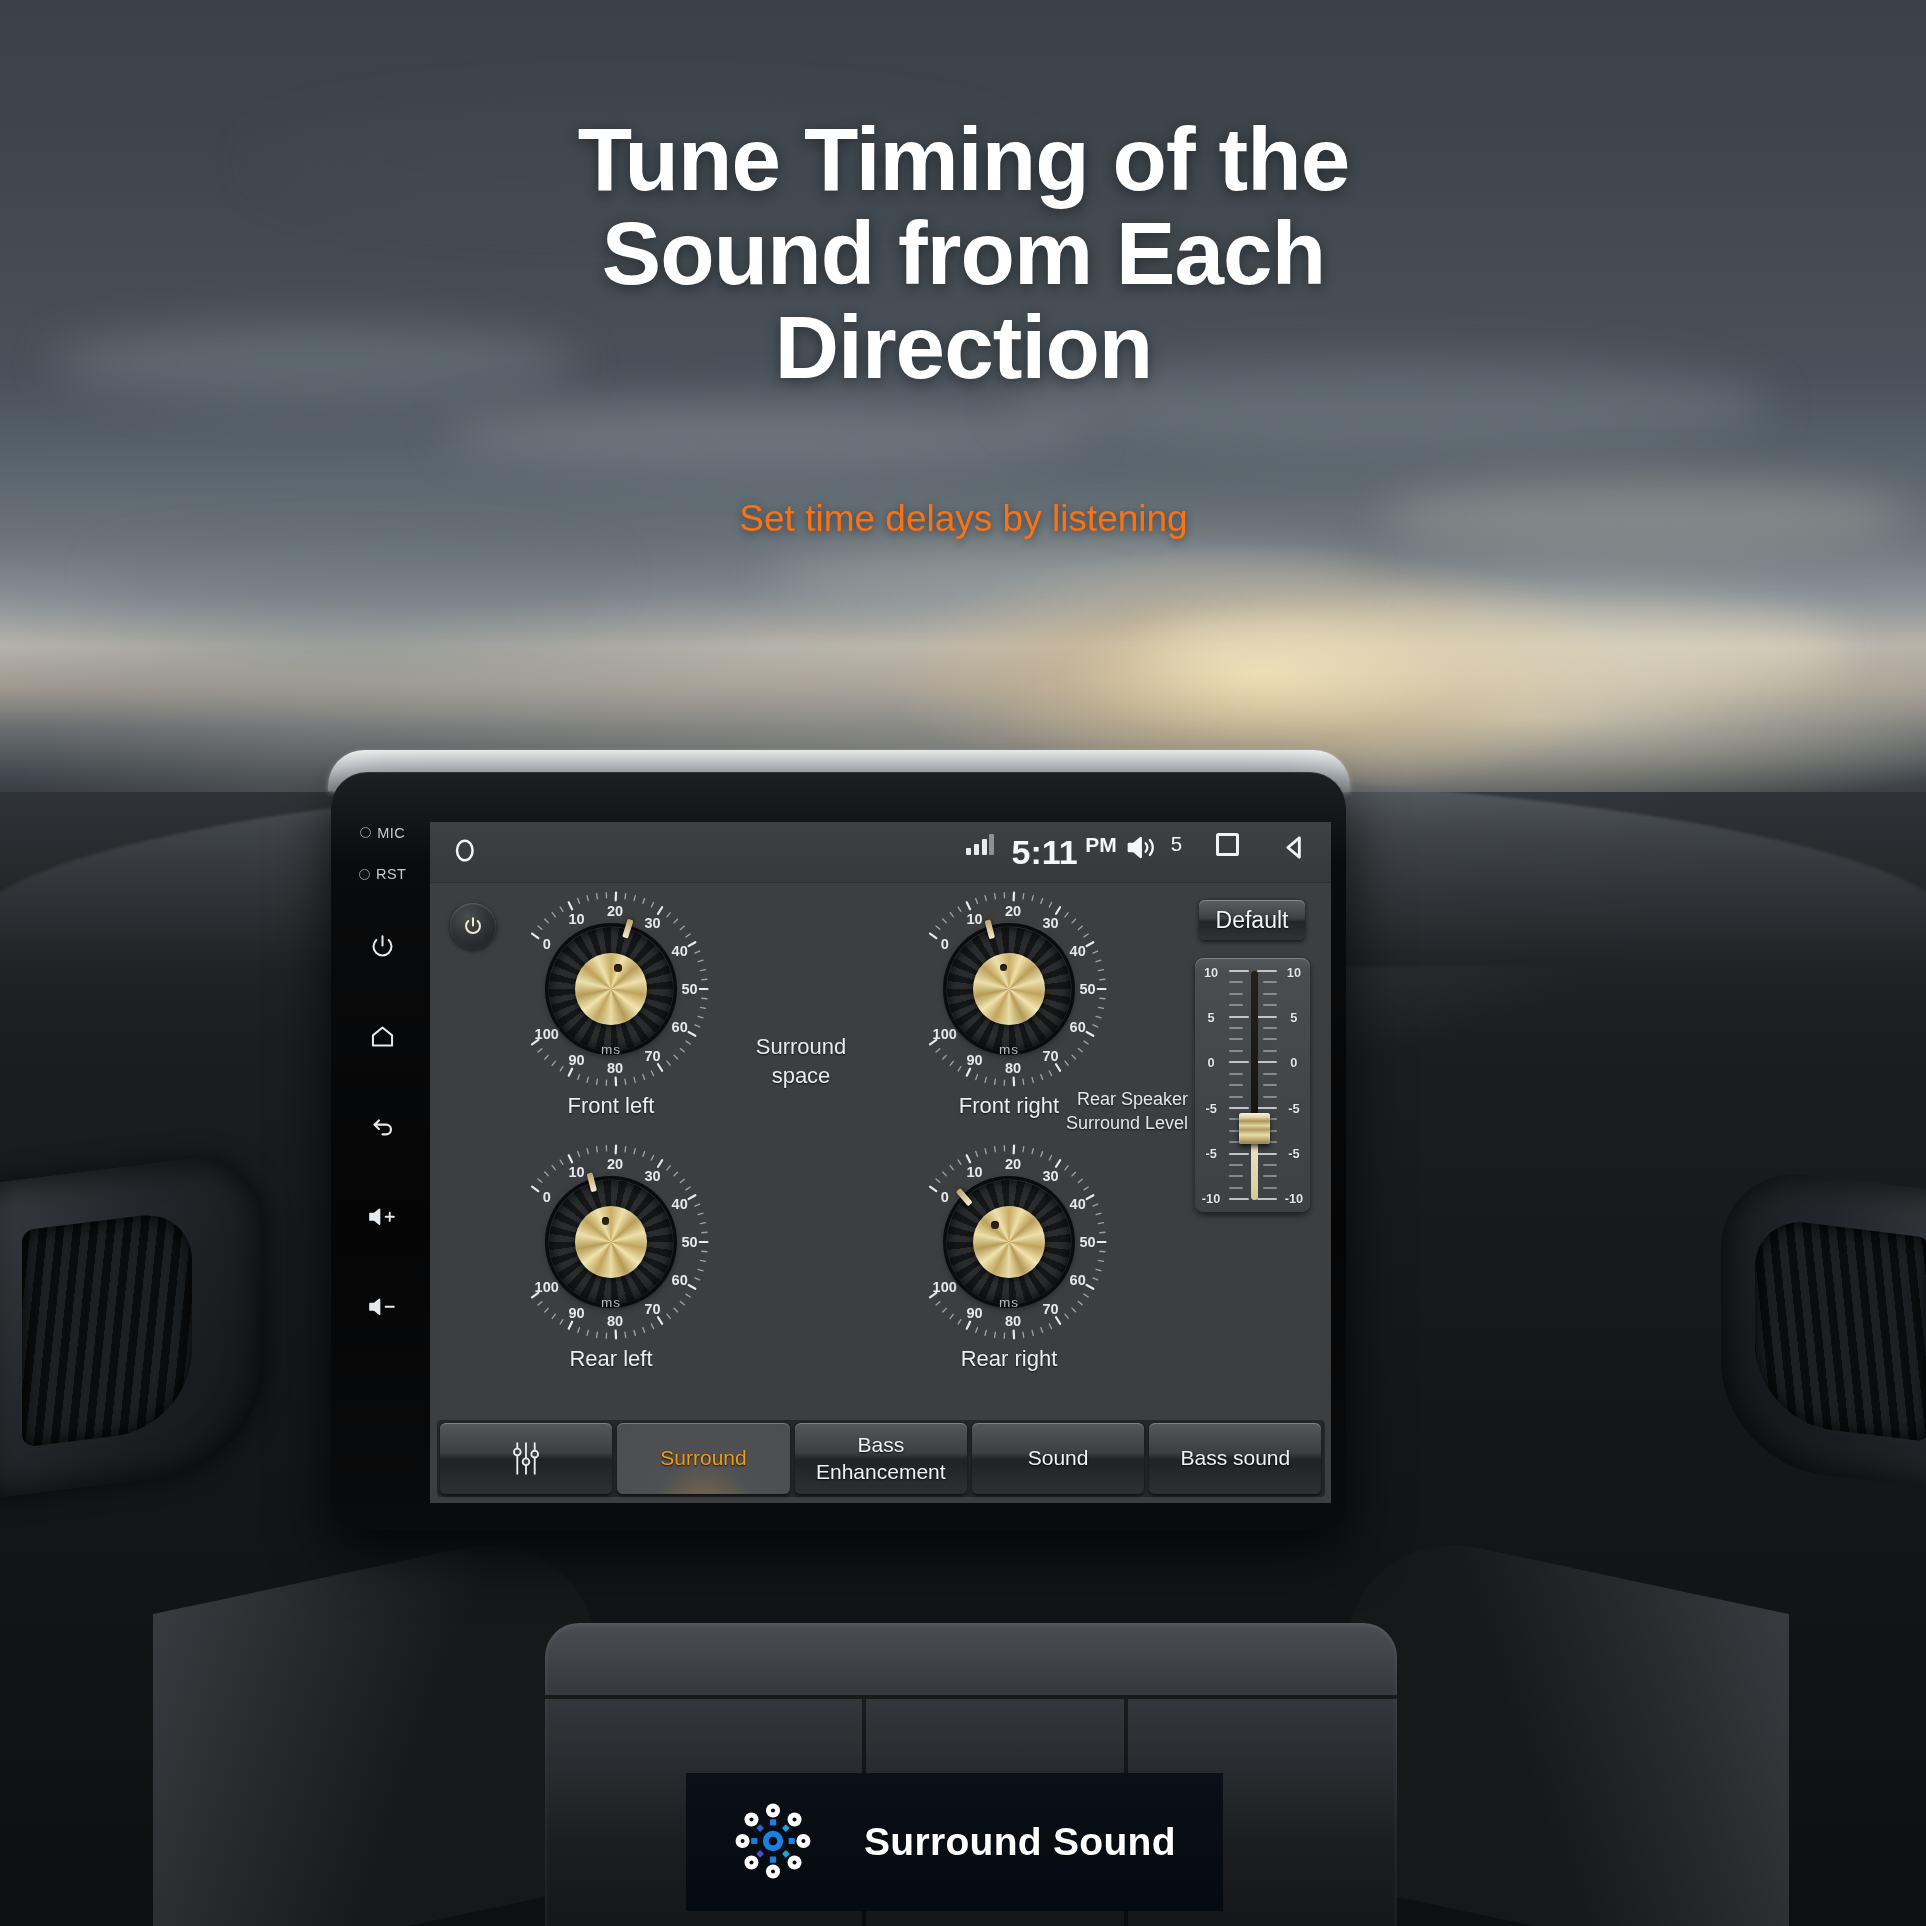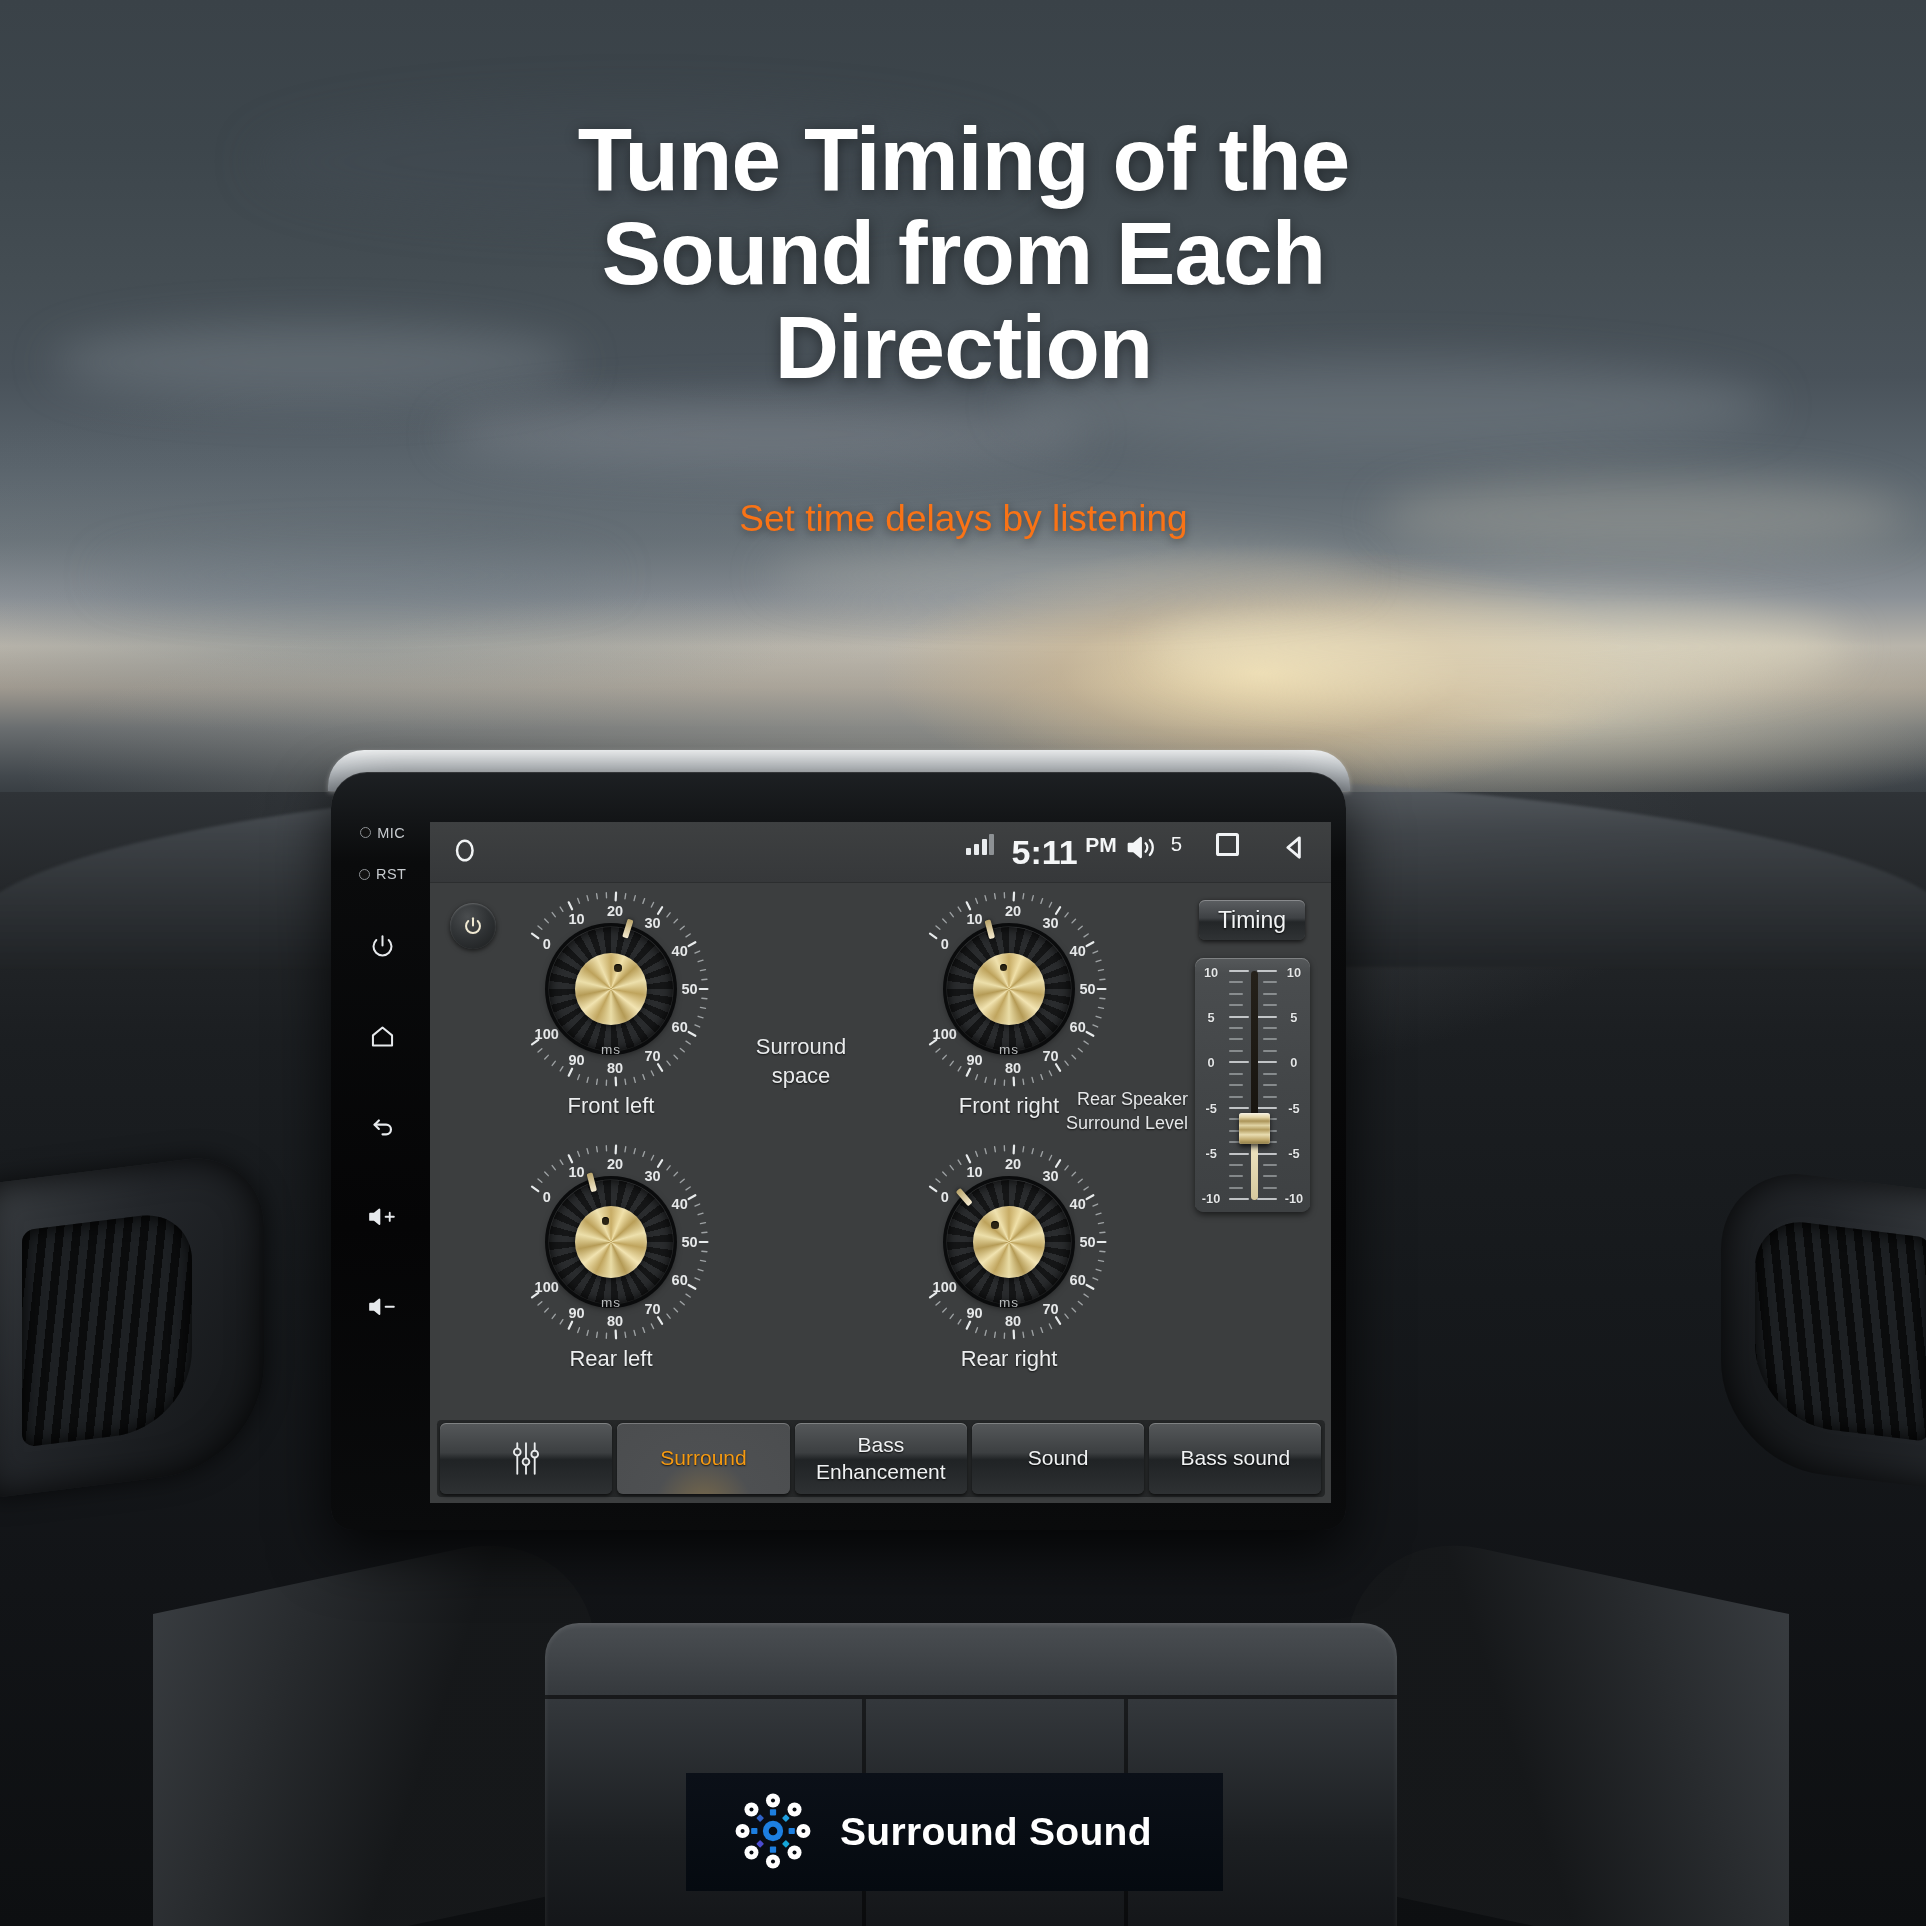--- a/index.html
+++ b/index.html
@@ -326,23 +326,23 @@
   }
   .tab.active {
     background:radial-gradient(ellipse at 50% 120%, #7a6a4a 0%, #4e5052 40%, #4b4d4f 100%);
     color:#f59a12;
     text-shadow:0 0.9px 1.7px rgba(0,0,0,.8);
   }
   .tab .eqicon { display:flex; align-items:center; justify-content:center; }
 
   
   .footer-badge {
-    position:absolute; left:686px; top:1773px; width:537px; height:118px;
+    position:absolute; left:686px; top:1773px; width:537px; height:138px;
     background:linear-gradient(180deg,#0b1018 0%, #050a10 100%);
-    display:flex; align-items:center; gap:28px; padding-left:48px;
+    display:flex; align-items:center; gap:52px; padding-left:48px;
   }
   .badge-text { font-size:39px; font-weight:bold; color:#ffffff; letter-spacing:0.3px; }
 </style>
 </head>
 <body>
 
 <div id="stage">
 
   <div class="sky">
     <div class="cloudwisp" style="left:51px;  top:324px; width:528px; height:77px;  background:rgba(150,158,164,.30);"></div>
@@ -800,21 +800,21 @@
         <div class="surround-space">
           <div>Surround</div>
           <div>space</div>
         </div>
 
         <div class="rs-label">
           <div>Rear Speaker</div>
           <div>Surround Level</div>
         </div>
 
-        <div class="default-btn">Timing</div>
+        <div class="default-btn">Default</div>
 
         <div class="slider-panel">
           <div class="sp-scale left">
               <span style="top: 13.6px;">10</span>
               <span style="top: 59px;">5</span>
               <span style="top: 104px;">0</span>
               <span style="top: 150px;">-5</span>
               <span style="top: 195px;">-5</span>
               <span style="top: 240px;">-10</span>
             </div>

